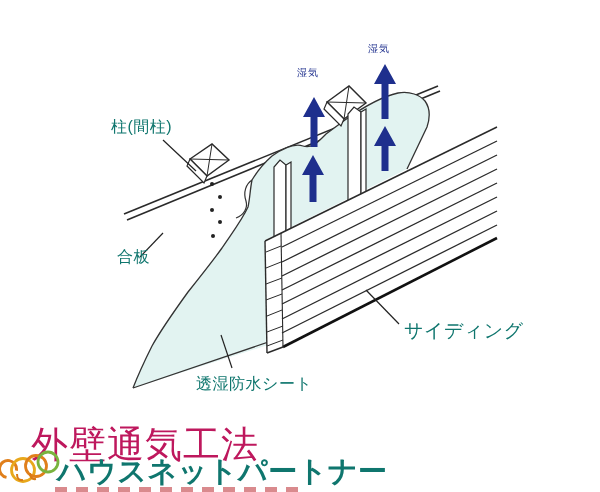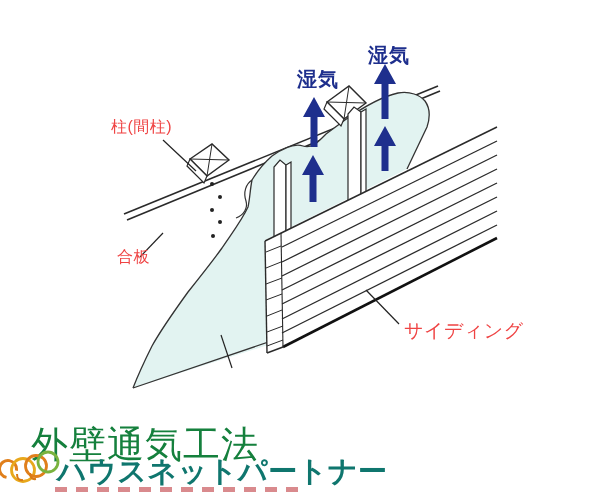--- a/index.html
+++ b/index.html
@@ -1,24 +1,24 @@
 <!DOCTYPE html>
 <html><head>
 <meta charset="utf-8">
 <style>
   html,body{margin:0;padding:0;background:#fff;}
   #stage{position:relative;width:600px;height:492px;background:#ffffff;overflow:hidden;
          font-family:"Liberation Sans","DejaVu Sans",sans-serif;}
   #artwork{position:absolute;left:0;top:0;width:600px;height:492px;}
-  .dlabel{position:absolute;color:#ef4444;font-size:16px;line-height:1.15;white-space:nowrap;
+  .dlabel{position:absolute;color:#0f766e;font-size:16px;line-height:1.15;white-space:nowrap;
           letter-spacing:0.5px;}
-  .moist{position:absolute;color:#1e2f8d;font-weight:bold;font-size:20px;white-space:nowrap;
+  .moist{position:absolute;color:#1e2f8d;font-weight:normal;font-size:10px;white-space:nowrap;
          letter-spacing:1px;}
   #main-title{position:absolute;left:31px;top:420px;font-family:"Liberation Serif","DejaVu Serif",serif;
-         font-size:37px;color:#15803d;letter-spacing:1px;white-space:nowrap;}
+         font-size:37px;color:#be185d;letter-spacing:1px;white-space:nowrap;}
   #brand-text{position:absolute;left:57px;top:452px;font-size:29px;font-weight:bold;color:#0f766e;
          letter-spacing:0.5px;white-space:nowrap;text-align:center;}
   #red-clipped-text{position:absolute;left:55px;top:487px;width:245px;height:5px;
          background:repeating-linear-gradient(90deg,rgba(186,42,48,0.55) 0 12px,rgba(255,255,255,0) 12px 21px);}
   #logo-rings{position:absolute;left:0;top:446px;width:62px;height:46px;}
 </style>
 </head>
 <body>
 
 <div id="stage">
@@ -120,20 +120,21 @@
     <g stroke="#222" stroke-width="1.2">
       <line x1="163" y1="140" x2="196" y2="171"></line>
       <line x1="140" y1="257" x2="163" y2="233"></line>
       <line x1="221" y1="335" x2="232" y2="368"></line>
       <line x1="366" y1="290" x2="399" y2="324"></line>
     </g>
   </svg>
 
   <div class="dlabel" style="left:111px;top:118px;">柱(間柱)</div>
   <div class="dlabel" style="left:117px;top:248px;">合板</div>
+  <div class="dlabel" style="left:196px;top:375px;">透湿防水シート</div>
   <div class="dlabel" style="left:404px;top:320px;font-size:19px;">サイディング</div>
   <div class="moist" style="left:297px;top:66px;">湿気</div>
   <div class="moist" style="left:368px;top:42px;">湿気</div>
 
   <div id="main-title">外壁通気工法</div>
 
   <svg id="logo-rings" viewBox="0 0 62 46" xmlns="http://www.w3.org/2000/svg">
     <circle cx="8" cy="23" r="8.5" fill="none" stroke="#e07f1b" stroke-width="3" stroke-dasharray="40 14" transform="rotate(100 8 23)"></circle>
     <circle cx="23" cy="24" r="11.5" fill="none" stroke="#e8a81c" stroke-width="2.8"></circle>
     <circle cx="36" cy="20" r="10.5" fill="none" stroke="#e07f1b" stroke-width="2.8"></circle>

